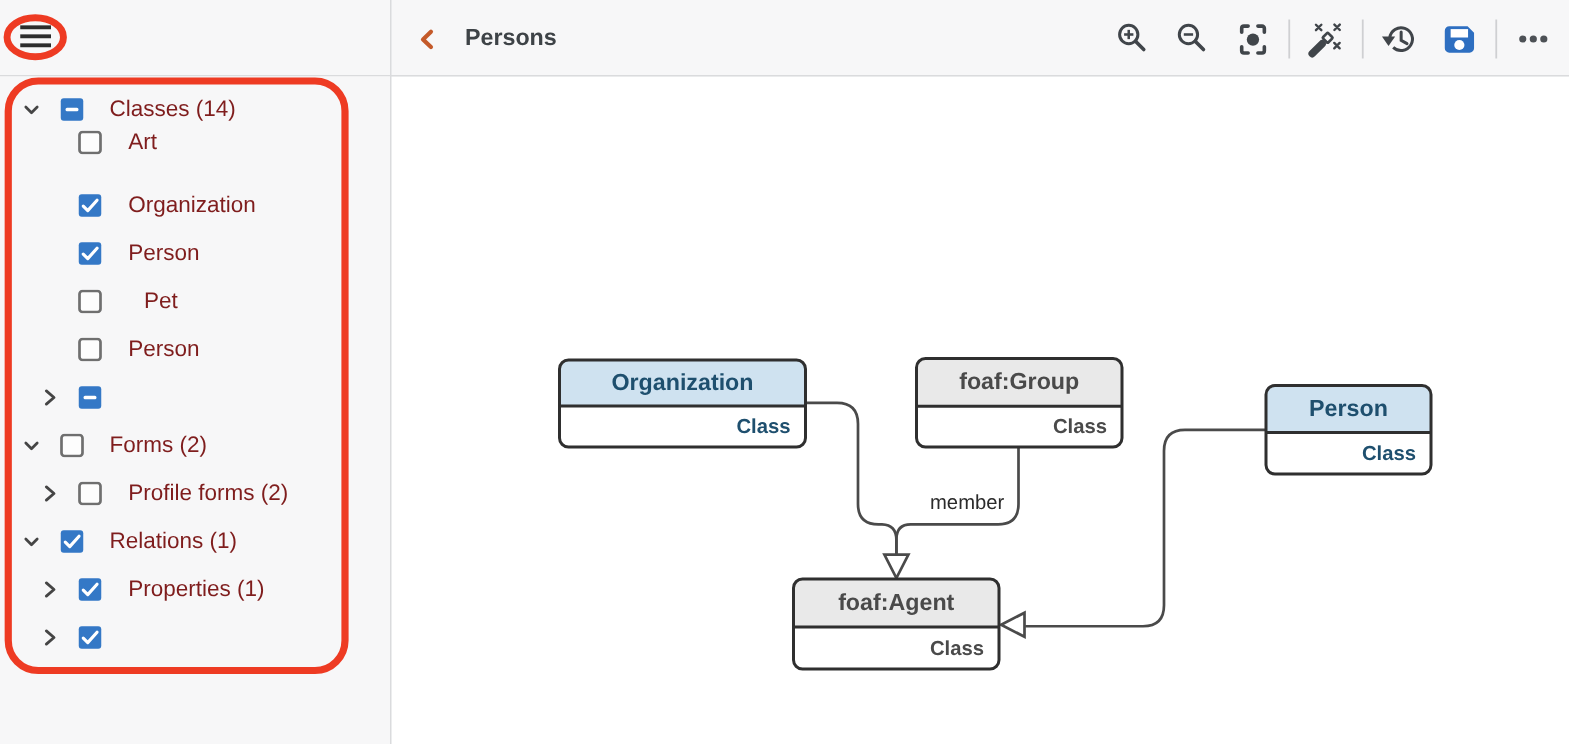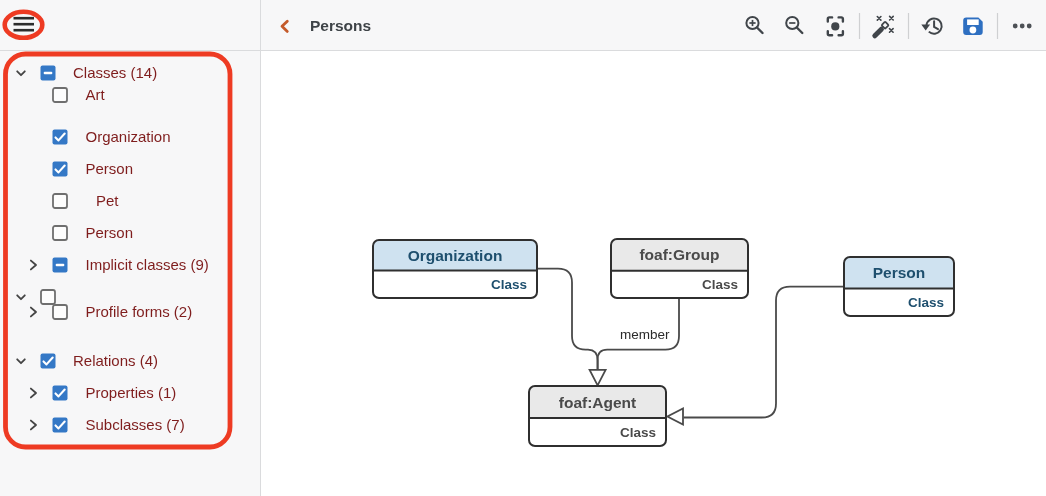--- a/index.html
+++ b/index.html
@@ -68,68 +68,67 @@
         <div class="lbl" style="left:85.5px">Person</div>
       </div>
   <div class="row" style="top:249px">
         <svg class="car" style="left:26px" viewBox="0 0 14 14">
           <path d="M4.9 2.6 L10 7 L4.9 11.4" fill="none" stroke="#454545" stroke-width="1.9" stroke-linecap="round" stroke-linejoin="round"></path>
         </svg>
         <svg class="cb" style="left:51.5px" viewBox="0 0 16 16">
           <rect x="0.5" y="0.5" width="15" height="15" rx="2" fill="#3478c6"></rect>
           <rect x="3.7" y="6.8" width="8.6" height="2.4" rx="1" fill="#fff"></rect>
         </svg>
-        <div class="lbl" style="left:85.5px">Implicit classes (9)</div>
       </div>
   <div class="row" style="top:281px">
         <svg class="car" style="left:14px" viewBox="0 0 14 14">
           <path d="M3.2 5.3 L7 9.2 L10.8 5.3" fill="none" stroke="#454545" stroke-width="1.8" stroke-linecap="round" stroke-linejoin="round"></path>
         </svg>
         <svg class="cb" style="left:39.5px" viewBox="0 0 16 16">
           <rect x="1" y="1" width="14" height="14" rx="2" fill="#fdfdfd" stroke="#6f6f6f" stroke-width="1.8"></rect>
         </svg>
-      </div>
-  <div class="row" style="top:296px">
+        <div class="lbl" style="left:73px">Forms (2)</div>
+      </div>
+  <div class="row" style="top:313px">
         <svg class="car" style="left:26px" viewBox="0 0 14 14">
           <path d="M4.9 2.6 L10 7 L4.9 11.4" fill="none" stroke="#454545" stroke-width="1.9" stroke-linecap="round" stroke-linejoin="round"></path>
         </svg>
         <svg class="cb" style="left:51.5px" viewBox="0 0 16 16">
           <rect x="1" y="1" width="14" height="14" rx="2" fill="#fdfdfd" stroke="#6f6f6f" stroke-width="1.8"></rect>
         </svg>
         <div class="lbl" style="left:85.5px">Profile forms (2)</div>
       </div>
   <div class="row" style="top:345px">
         <svg class="car" style="left:14px" viewBox="0 0 14 14">
           <path d="M3.2 5.3 L7 9.2 L10.8 5.3" fill="none" stroke="#454545" stroke-width="1.8" stroke-linecap="round" stroke-linejoin="round"></path>
         </svg>
         <svg class="cb" style="left:39.5px" viewBox="0 0 16 16">
           <rect x="0.5" y="0.5" width="15" height="15" rx="2" fill="#3478c6"></rect>
           <path d="M3.5 8.4 L6.5 11.4 L12.7 4.5" fill="none" stroke="#fff" stroke-width="2.1" stroke-linecap="round" stroke-linejoin="round"></path>
         </svg>
-        <div class="lbl" style="left:73px">Relations (4)</div>
+        <div class="lbl" style="left:73px">Relations (1)</div>
       </div>
   <div class="row" style="top:377px">
         <svg class="car" style="left:26px" viewBox="0 0 14 14">
           <path d="M4.9 2.6 L10 7 L4.9 11.4" fill="none" stroke="#454545" stroke-width="1.9" stroke-linecap="round" stroke-linejoin="round"></path>
         </svg>
         <svg class="cb" style="left:51.5px" viewBox="0 0 16 16">
           <rect x="0.5" y="0.5" width="15" height="15" rx="2" fill="#3478c6"></rect>
           <path d="M3.5 8.4 L6.5 11.4 L12.7 4.5" fill="none" stroke="#fff" stroke-width="2.1" stroke-linecap="round" stroke-linejoin="round"></path>
         </svg>
         <div class="lbl" style="left:85.5px">Properties (1)</div>
       </div>
   <div class="row" style="top:409px">
         <svg class="car" style="left:26px" viewBox="0 0 14 14">
           <path d="M4.9 2.6 L10 7 L4.9 11.4" fill="none" stroke="#454545" stroke-width="1.9" stroke-linecap="round" stroke-linejoin="round"></path>
         </svg>
         <svg class="cb" style="left:51.5px" viewBox="0 0 16 16">
           <rect x="0.5" y="0.5" width="15" height="15" rx="2" fill="#3478c6"></rect>
           <path d="M3.5 8.4 L6.5 11.4 L12.7 4.5" fill="none" stroke="#fff" stroke-width="2.1" stroke-linecap="round" stroke-linejoin="round"></path>
         </svg>
-        <div class="lbl" style="left:85.5px">Subclasses (7)</div>
       </div>
   </div>
   <svg id="big" class="ov" width="1046" height="496" viewBox="0 0 1046 496">
 <line x1="13.5" y1="18.2" x2="34" y2="18.2" stroke="#2d2d2d" stroke-width="2.6"></line>
 <line x1="13.5" y1="24.2" x2="34" y2="24.2" stroke="#2d2d2d" stroke-width="2.6"></line>
 <line x1="13.5" y1="30.2" x2="34" y2="30.2" stroke="#2d2d2d" stroke-width="2.6"></line>
 <ellipse cx="23.5" cy="24.8" rx="18.8" ry="13" fill="none" stroke="#ee3b23" stroke-width="4.6"></ellipse>
 <rect x="5.5" y="54" width="224.5" height="393" rx="20" fill="none" stroke="#ee3b23" stroke-width="4.8"></rect>
 <path d="M287.3 21.2 L282 26.3 L287.3 31.4" fill="none" stroke="#c45a2a" stroke-width="2.8" stroke-linecap="round" stroke-linejoin="round"></path>
 <line x1="859.5" y1="13" x2="859.5" y2="39" stroke="#cfd0d2" stroke-width="1.2"></line>

